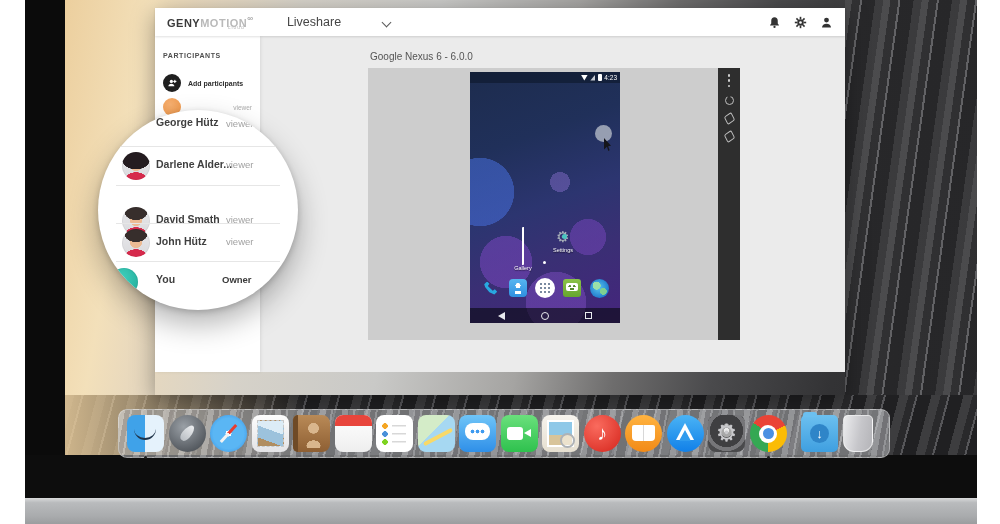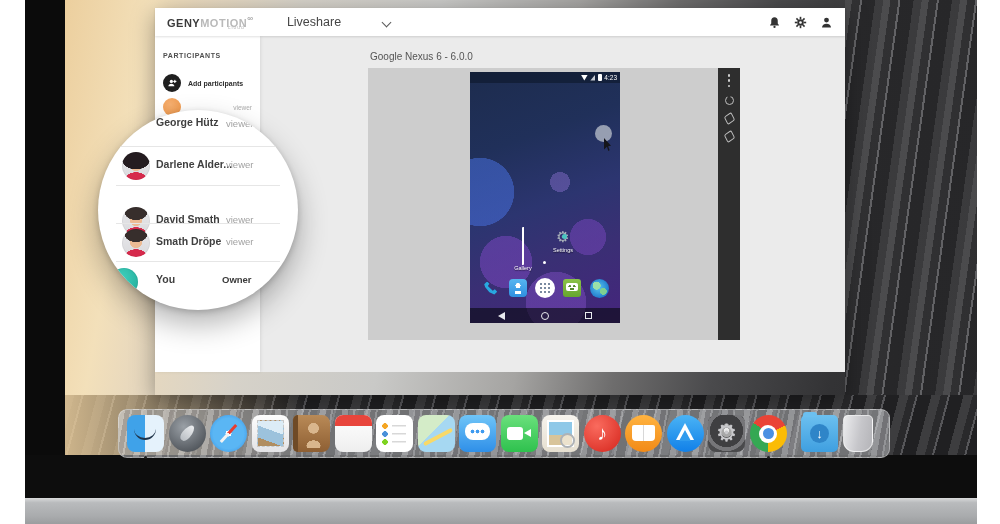--- a/index.html
+++ b/index.html
@@ -347,21 +347,21 @@
     </div>
     <div class="mg-div" style="top:75px;"></div>
     <div class="mg-row" style="top:92px;">
       <span class="mg-av" style="top:5px;"></span>
       <span class="mg-name">David Smath</span>
       <span class="mg-role">viewer</span>
     </div>
     <div class="mg-div" style="top:113px;"></div>
     <div class="mg-row" style="top:114px;">
       <span class="mg-av" style="top:5px;"></span>
-      <span class="mg-name">Smath Dröpe</span>
+      <span class="mg-name">John Hütz</span>
       <span class="mg-role">viewer</span>
     </div>
     <div class="mg-div" style="top:151px;"></div>
     <div class="mg-row" style="top:152px;">
       <span class="mg-av teal" style="top:6px;"></span>
       <span class="mg-name">You</span>
       <span class="mg-role owner">Owner</span>
     </div>
   </div>
 

